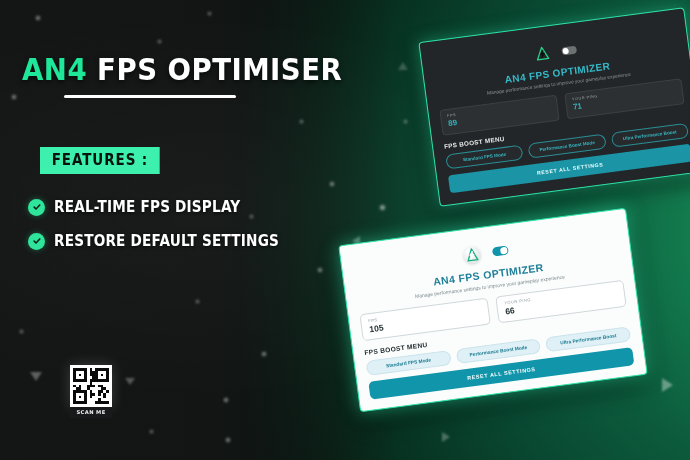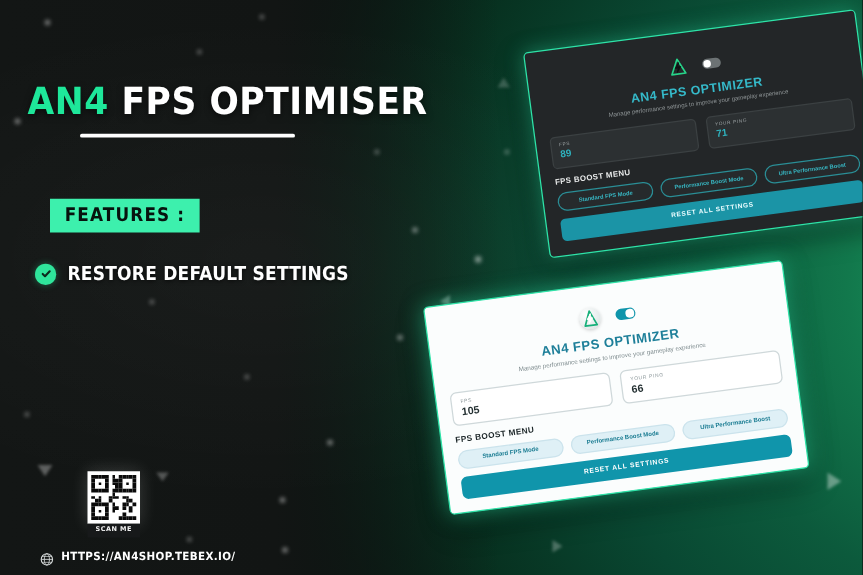--- a/index.html
+++ b/index.html
@@ -31,21 +31,21 @@
     background:rgba(255,255,255,0.55);
     filter:blur(1.6px);
   }
   .tri {
     position:absolute; width:0; height:0;
     filter:blur(1.1px);
     opacity:.7;
   }
 
   
-  #left-col { position:absolute; left:0; top:12px; width:350px; height:356px; z-index:5; }
+  #left-col { position:absolute; left:0; top:0; width:350px; height:356px; z-index:5; }
 
   .headline {
     position:absolute; left:22px; top:52px;
     font-family:"DejaVu Sans", sans-serif;
     font-weight:bold;
     font-size:30px;
     letter-spacing:0.5px;
     color:#ffffff;
     white-space:nowrap;
     transform:scaleX(.92);
@@ -240,20 +240,28 @@
 
   <div class="features-badge">FEATURES :</div>
 
   <div class="feat-list">
     <div class="feat-row">
       <span class="check">
         <svg width="10" height="10" viewBox="0 0 12 12">
             <path d="M2.6 6.2 L4.8 8.4 L9.3 3.6" stroke="#0b2a1d" stroke-width="2" fill="none" stroke-linecap="round" stroke-linejoin="round"></path>
           </svg>
       </span>
+      <span class="feat-text">REAL-TIME FPS DISPLAY</span>
+    </div>
+    <div class="feat-row">
+      <span class="check">
+        <svg width="10" height="10" viewBox="0 0 12 12">
+            <path d="M2.6 6.2 L4.8 8.4 L9.3 3.6" stroke="#0b2a1d" stroke-width="2" fill="none" stroke-linecap="round" stroke-linejoin="round"></path>
+          </svg>
+      </span>
       <span class="feat-text">RESTORE DEFAULT SETTINGS</span>
     </div>
   </div>
 
   <div class="qr-wrap">
     <div class="qr-box">
       <div class="qr-grid" id="qr-grid">
           <i class="on"></i>
           <i class="on"></i>
           <i class="on"></i>
@@ -421,32 +429,20 @@
           <i class="on"></i>
           <i class="on"></i>
           <i class="on"></i>
           <i class="on"></i>
           <i class="on"></i>
         </div>
     </div>
     <div class="scanme">SCAN ME</div>
   </div>
 
-  <div class="url-row">
-    <span class="globe">
-      <svg width="11" height="11" viewBox="0 0 16 16">
-        <circle cx="8" cy="8" r="6.6" fill="none" stroke="#d8dcdc" stroke-width="1.3"></circle>
-        <ellipse cx="8" cy="8" rx="3" ry="6.6" fill="none" stroke="#d8dcdc" stroke-width="1"></ellipse>
-        <line x1="1.6" y1="8" x2="14.4" y2="8" stroke="#d8dcdc" stroke-width="1"></line>
-        <line x1="2.6" y1="4.6" x2="13.4" y2="4.6" stroke="#d8dcdc" stroke-width=".8"></line>
-        <line x1="2.6" y1="11.4" x2="13.4" y2="11.4" stroke="#d8dcdc" stroke-width=".8"></line>
-      </svg>
-    </span>
-    <span class="url-text">HTTPS://AN4SHOP.TEBEX.IO/</span>
-  </div>
 </div>
 
 <div class="panel" id="panel-dark">
   <div class="panel-inner">
     <div class="p-head">
       <span class="logo-badge">
         <svg width="15" height="15" viewBox="0 0 24 24">
           <path d="M12 2 L21 21 L3 21 Z" fill="none" stroke="#27d48a" stroke-width="2.1" stroke-linejoin="round"></path>
           <path d="M13.6 6.5 L8.4 13.4 L12.2 13.4 L10.3 19 L15.6 11.8 L11.7 11.8 Z" fill="#0f1214" stroke="#0f1214" stroke-width="1.1"></path>
         </svg>

